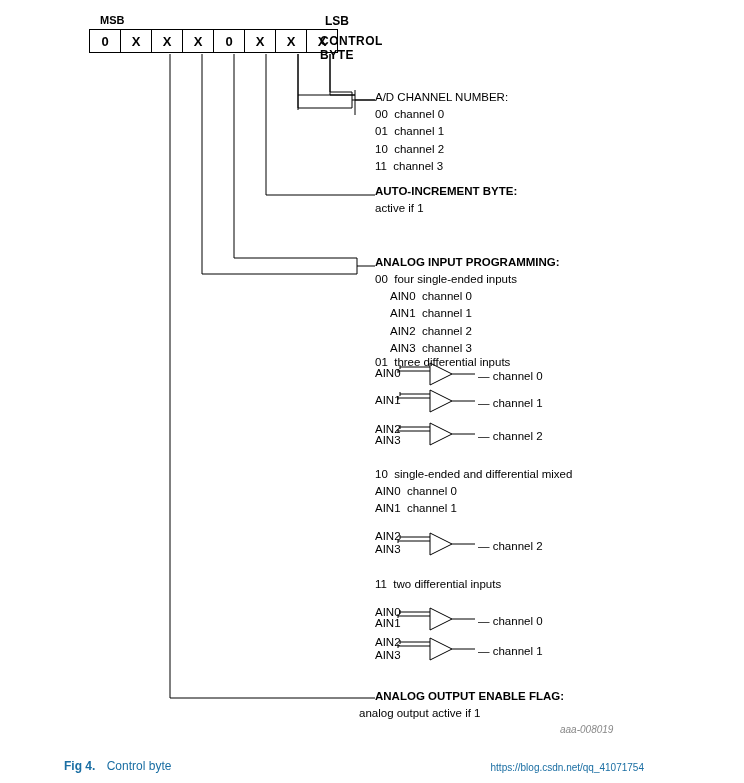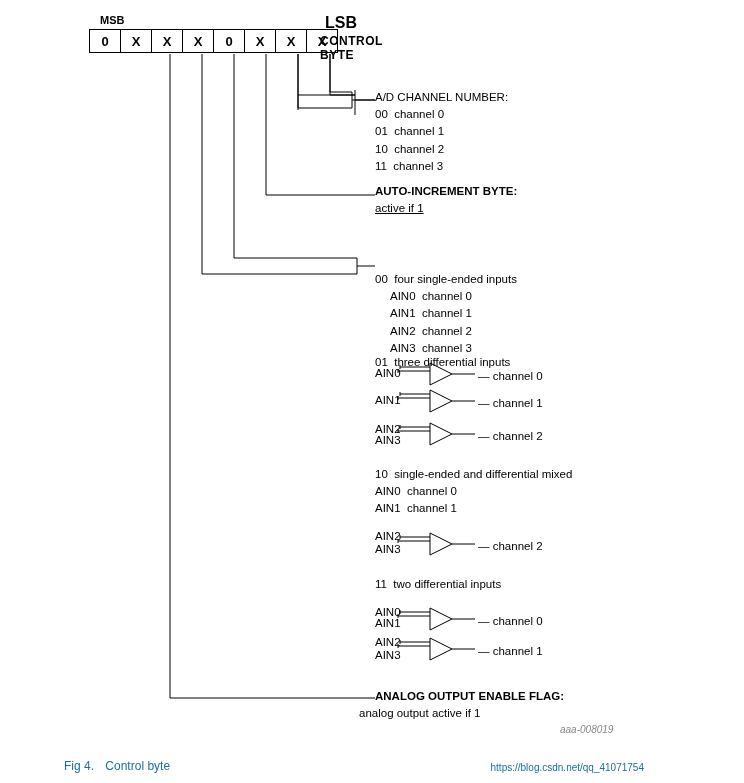--- a/index.html
+++ b/index.html
@@ -30,21 +30,21 @@
       top: 0;
       left: 30px;
       font-size: 11px;
       font-weight: bold;
       color: #000;
     }
     .lsb-label {
       position: absolute;
       top: 0;
       left: 255px;
-      font-size: 16px;
+      font-size: 12px;
       font-weight: bold;
       color: #000;
     }
     .byte-box-row {
       position: absolute;
       top: 15px;
       left: 20px;
       display: flex;
       flex-direction: row;
     }
@@ -192,24 +192,27 @@
   <div class="annotation" style="top:106px; left:375px;">
     <div>00&nbsp; channel 0</div>
     <div>01&nbsp; channel 1</div>
     <div>10&nbsp; channel 2</div>
     <div>11&nbsp; channel 3</div>
   </div>
 
   <div class="annotation" style="top:183px; left:375px; font-weight:bold;">
     <span>AUTO-INCREMENT BYTE:</span>
   </div>
-  <div class="annotation" style="top:200px; left:375px;text-decoration:underline;">
+  <div class="annotation" style="top:200px; left:375px;">
     <span>active if 1</span>
   </div>
 
+  <div class="annotation" style="top:254px; left:375px; font-weight:bold;">
+    <span>ANALOG INPUT PROGRAMMING:</span>
+  </div>
   <div class="annotation" style="top:271px; left:375px;">
     00&nbsp; four single-ended inputs
   </div>
   <div class="annotation" style="top:288px; left:390px;">
     <div>AIN0&nbsp; channel 0</div>
     <div>AIN1&nbsp; channel 1</div>
     <div>AIN2&nbsp; channel 2</div>
     <div>AIN3&nbsp; channel 3</div>
   </div>
 
@@ -250,18 +253,18 @@
   </div>
   <div class="annotation" style="top:705px; left:359px;">
     <span>analog output active if 1</span>
   </div>
 
   <div class="annotation" style="top:722px; left:560px; color:#888; font-size:10px;font-style:italic;">
     <span>aaa-008019</span>
   </div>
 
   <div style="position:absolute; bottom:10px; left:20px; font-size:12px;">
-    <span style="font-weight:normal; color:#1a6ea3;padding-left:44px;">Fig 4.</span>
+    <span style="font-weight:bold; color:#1a6ea3;padding-left:44px;">Fig 4.</span>
     <span style="color:#1a6ea3; margin-left:8px;">Control byte</span>
   </div>
   <div style="position:absolute; bottom:10px; right:20px; font-size:10px; color:#1a6ea3;">https://blog.csdn.net/qq_41071754</div>
 
 </div>
 
 </body></html>

